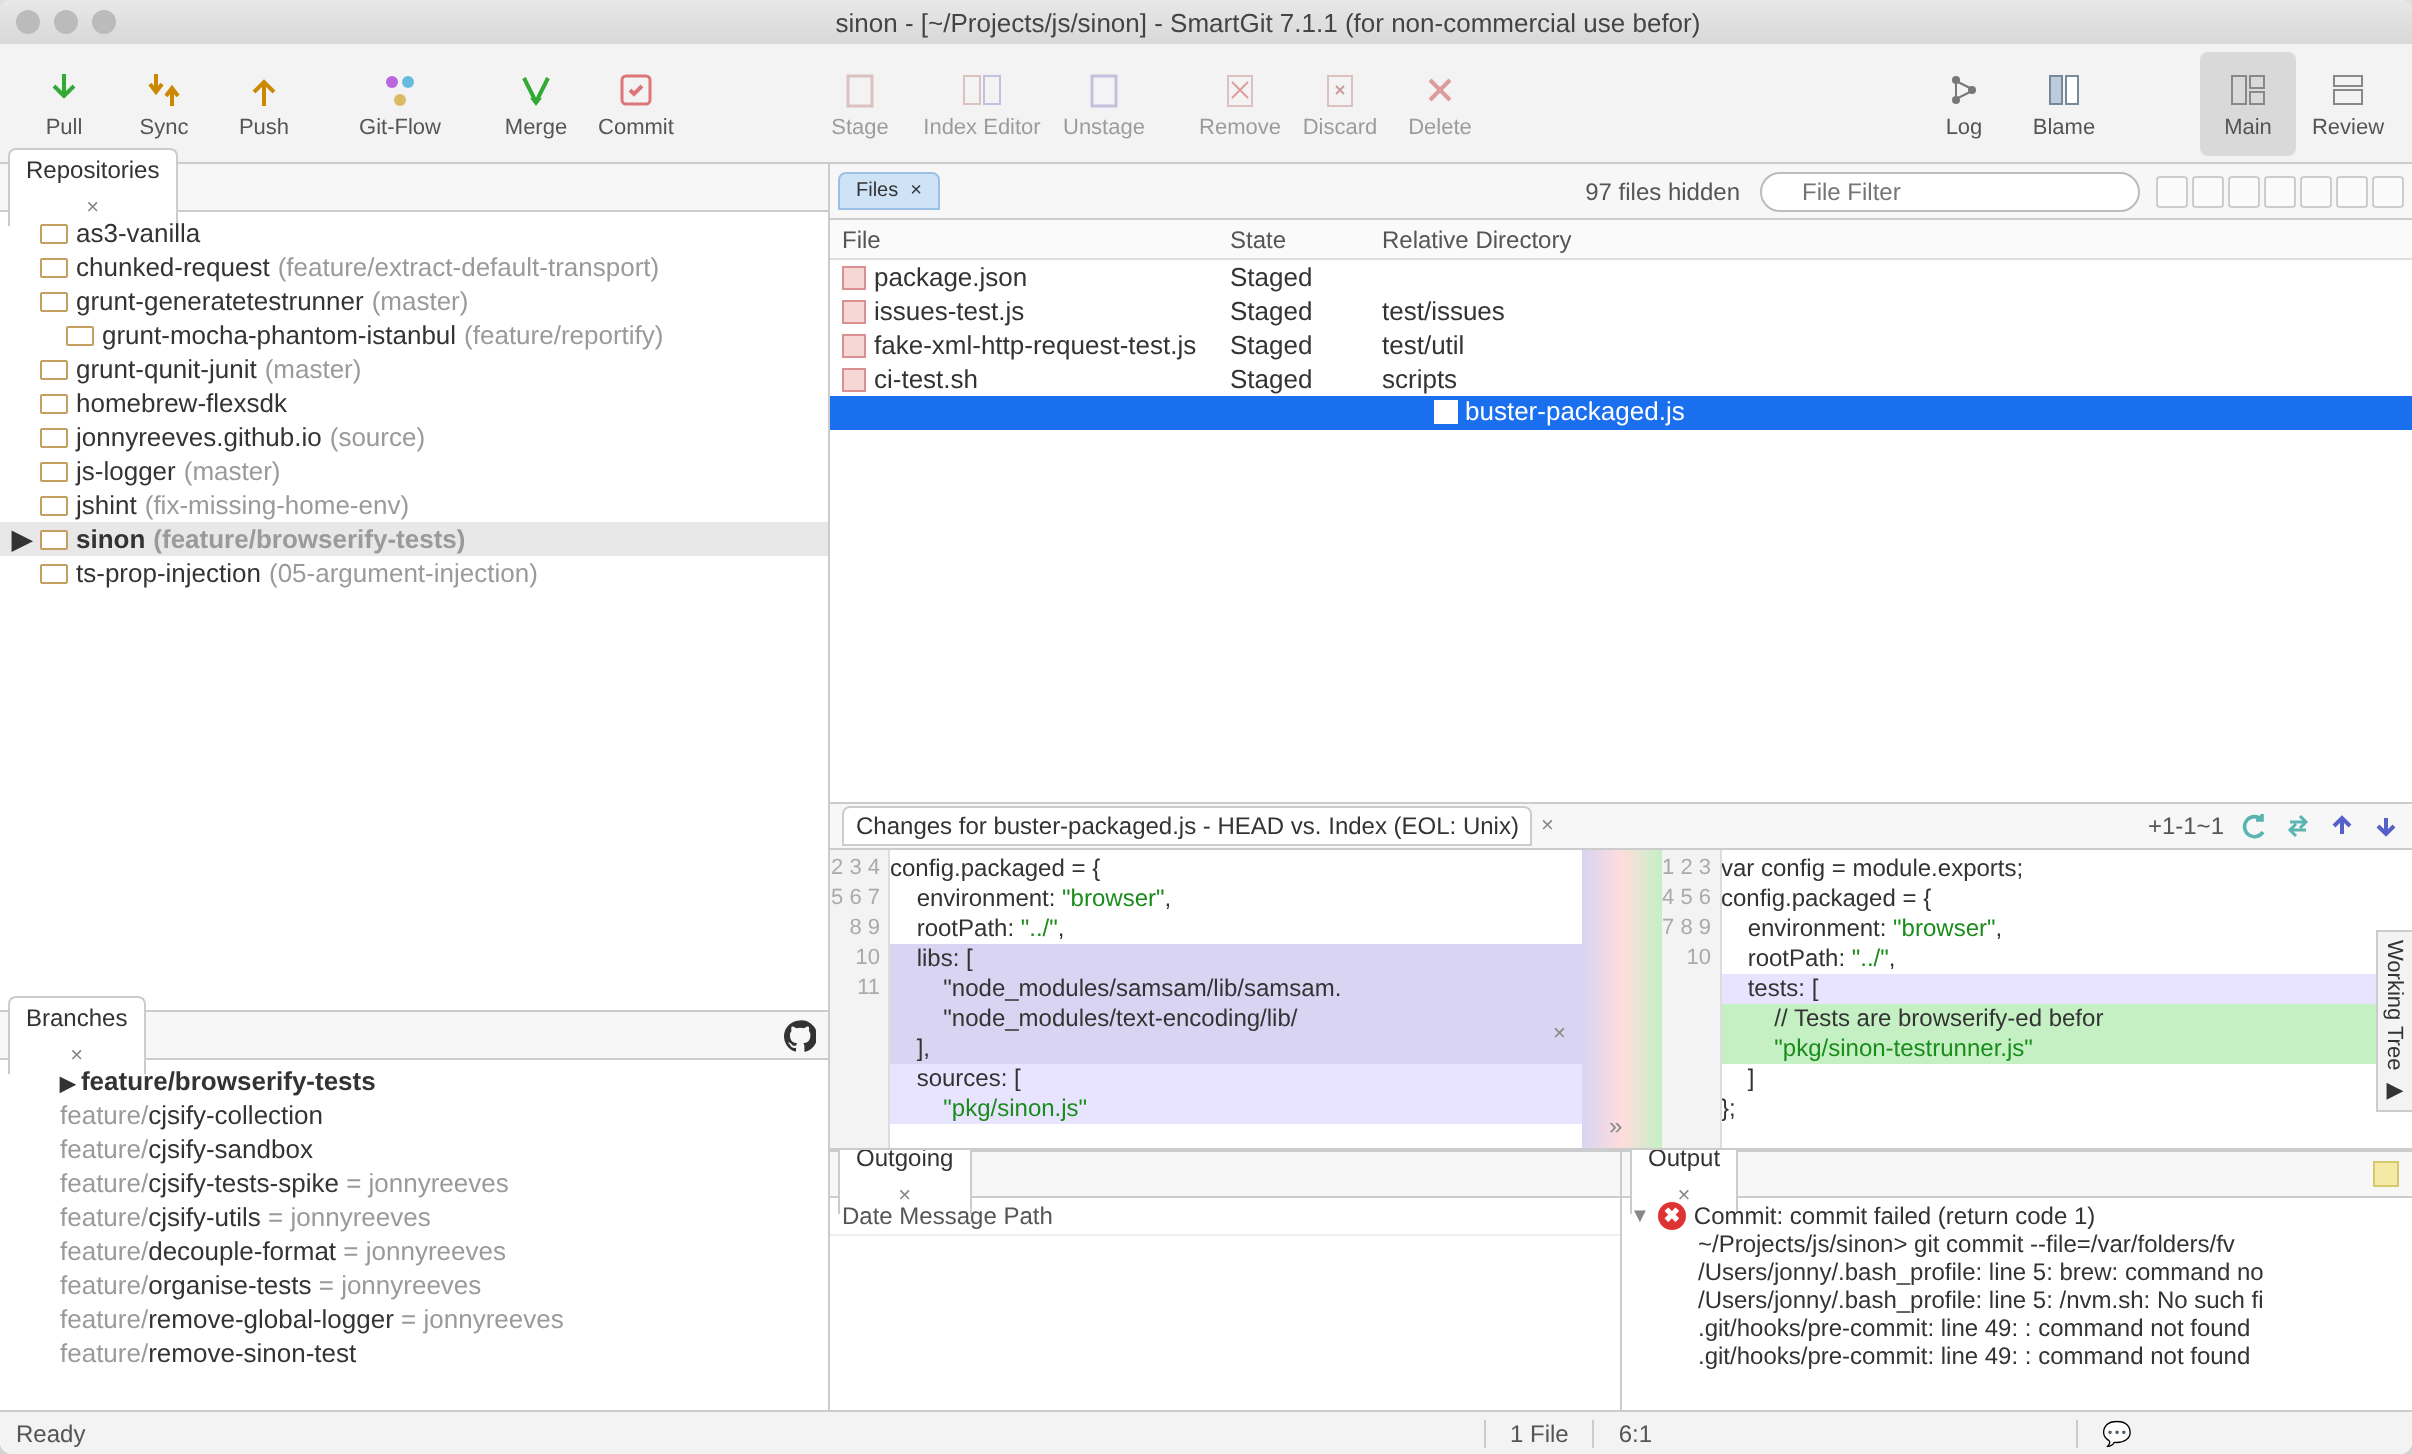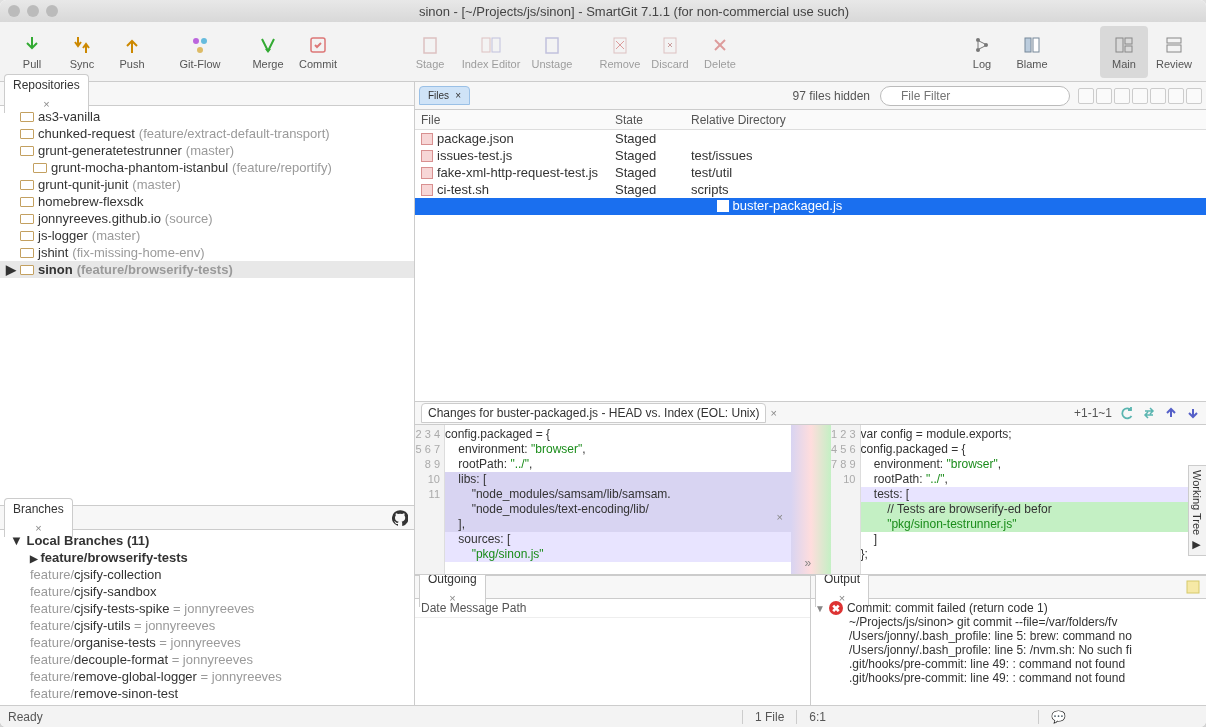--- a/index.html
+++ b/index.html
@@ -90,21 +90,21 @@
 <body>
 
 <div class="window">
 
   <div class="titlebar">
     <div class="traffic">
       <span></span>
       <span></span>
       <span></span>
     </div>
-    <div class="titlebar-title">sinon - [~/Projects/js/sinon] - SmartGit 7.1.1 (for non-commercial use such)</div>
+    <div class="titlebar-title">sinon - [~/Projects/js/sinon] - SmartGit 7.1.1 (for non-commercial use befor)</div>
   </div>
 
   <div class="toolbar">
     <div class="tbtn">
         <span class="ic">
           <svg width="20" height="20">
             <path d="M10 2v10M5 8l5 5 5-5" stroke="#3a3" stroke-width="2" fill="none"></path>
           </svg>
         </span>
         <span>Pull</span>
@@ -307,43 +307,47 @@
             <span class="ri"></span> 
             <span>jshint</span> 
             <span class="branch">(fix-missing-home-env)</span>
           </div>
           <div class="repo-item sel" style="position: relative;">
             <span class="arrow">▶</span>
             <span class="ri"></span> 
             <span>sinon</span> 
             <span class="branch">(feature/browserify-tests)</span>
           </div>
+          <div class="repo-item" style="position: relative;">
+            <span class="ri"></span> 
+            <span>ts-prop-injection</span> 
+            <span class="branch">(05-argument-injection)</span>
+          </div>
         </div>
 
       <div class="branches-panel">
         <div class="branches-head">
           <div class="tab-lbl">
             <span>Branches</span>
             <span class="x">×</span>
           </div>
           <span class="gh-icon">
             <svg viewBox="0 0 16 16" width="16" height="16">
                 <path fill="#333" d="M8 .2a8 8 0 00-2.5 15.6c.4.1.5-.2.5-.4v-1.5c-2.2.5-2.7-1-2.7-1-.4-1-.9-1.2-.9-1.2-.8-.5.1-.5.1-.5.8.1 1.2.8 1.2.8.7 1.2 1.9.9 2.4.7.1-.5.3-.9.5-1.1-1.8-.2-3.6-.9-3.6-4 0-.9.3-1.6.8-2.2-.1-.2-.4-1 .1-2.1 0 0 .7-.2 2.2.8a7.6 7.6 0 014 0c1.5-1 2.2-.8 2.2-.8.5 1.1.2 1.9.1 2.1.5.6.8 1.3.8 2.2 0 3.1-1.9 3.8-3.6 4 .3.3.6.8.6 1.6v2.3c0 .2.1.5.5.4A8 8 0 008 .2z"></path>
               </svg>
           </span>
         </div>
         <div class="branches-body" id="branchlist">
-          <div class="br-group">▼ <span>Local Branches (11)</span></div>
         <div class="br-item cur"><span class="bprefix"></span><span>feature/browserify-tests</span><span class="bsuffix"></span></div>
             <div class="br-item"><span class="bprefix">feature/</span><span>cjsify-collection</span><span class="bsuffix"></span></div>
             <div class="br-item"><span class="bprefix">feature/</span><span>cjsify-sandbox</span><span class="bsuffix"></span></div>
             <div class="br-item"><span class="bprefix">feature/</span><span>cjsify-tests-spike</span><span class="bsuffix"> = jonnyreeves</span></div>
             <div class="br-item"><span class="bprefix">feature/</span><span>cjsify-utils</span><span class="bsuffix"> = jonnyreeves</span></div>
+            <div class="br-item"><span class="bprefix">feature/</span><span>decouple-format</span><span class="bsuffix"> = jonnyreeves</span></div>
             <div class="br-item"><span class="bprefix">feature/</span><span>organise-tests</span><span class="bsuffix"> = jonnyreeves</span></div>
-            <div class="br-item"><span class="bprefix">feature/</span><span>decouple-format</span><span class="bsuffix"> = jonnyreeves</span></div>
             <div class="br-item"><span class="bprefix">feature/</span><span>remove-global-logger</span><span class="bsuffix"> = jonnyreeves</span></div>
             <div class="br-item"><span class="bprefix">feature/</span><span>remove-sinon-test</span><span class="bsuffix"></span></div>
           </div>
       </div>
     </div>
 
     <div class="rightcol">
       <div class="files-bar">
         <div class="files-tab">
           <span>Files</span>

